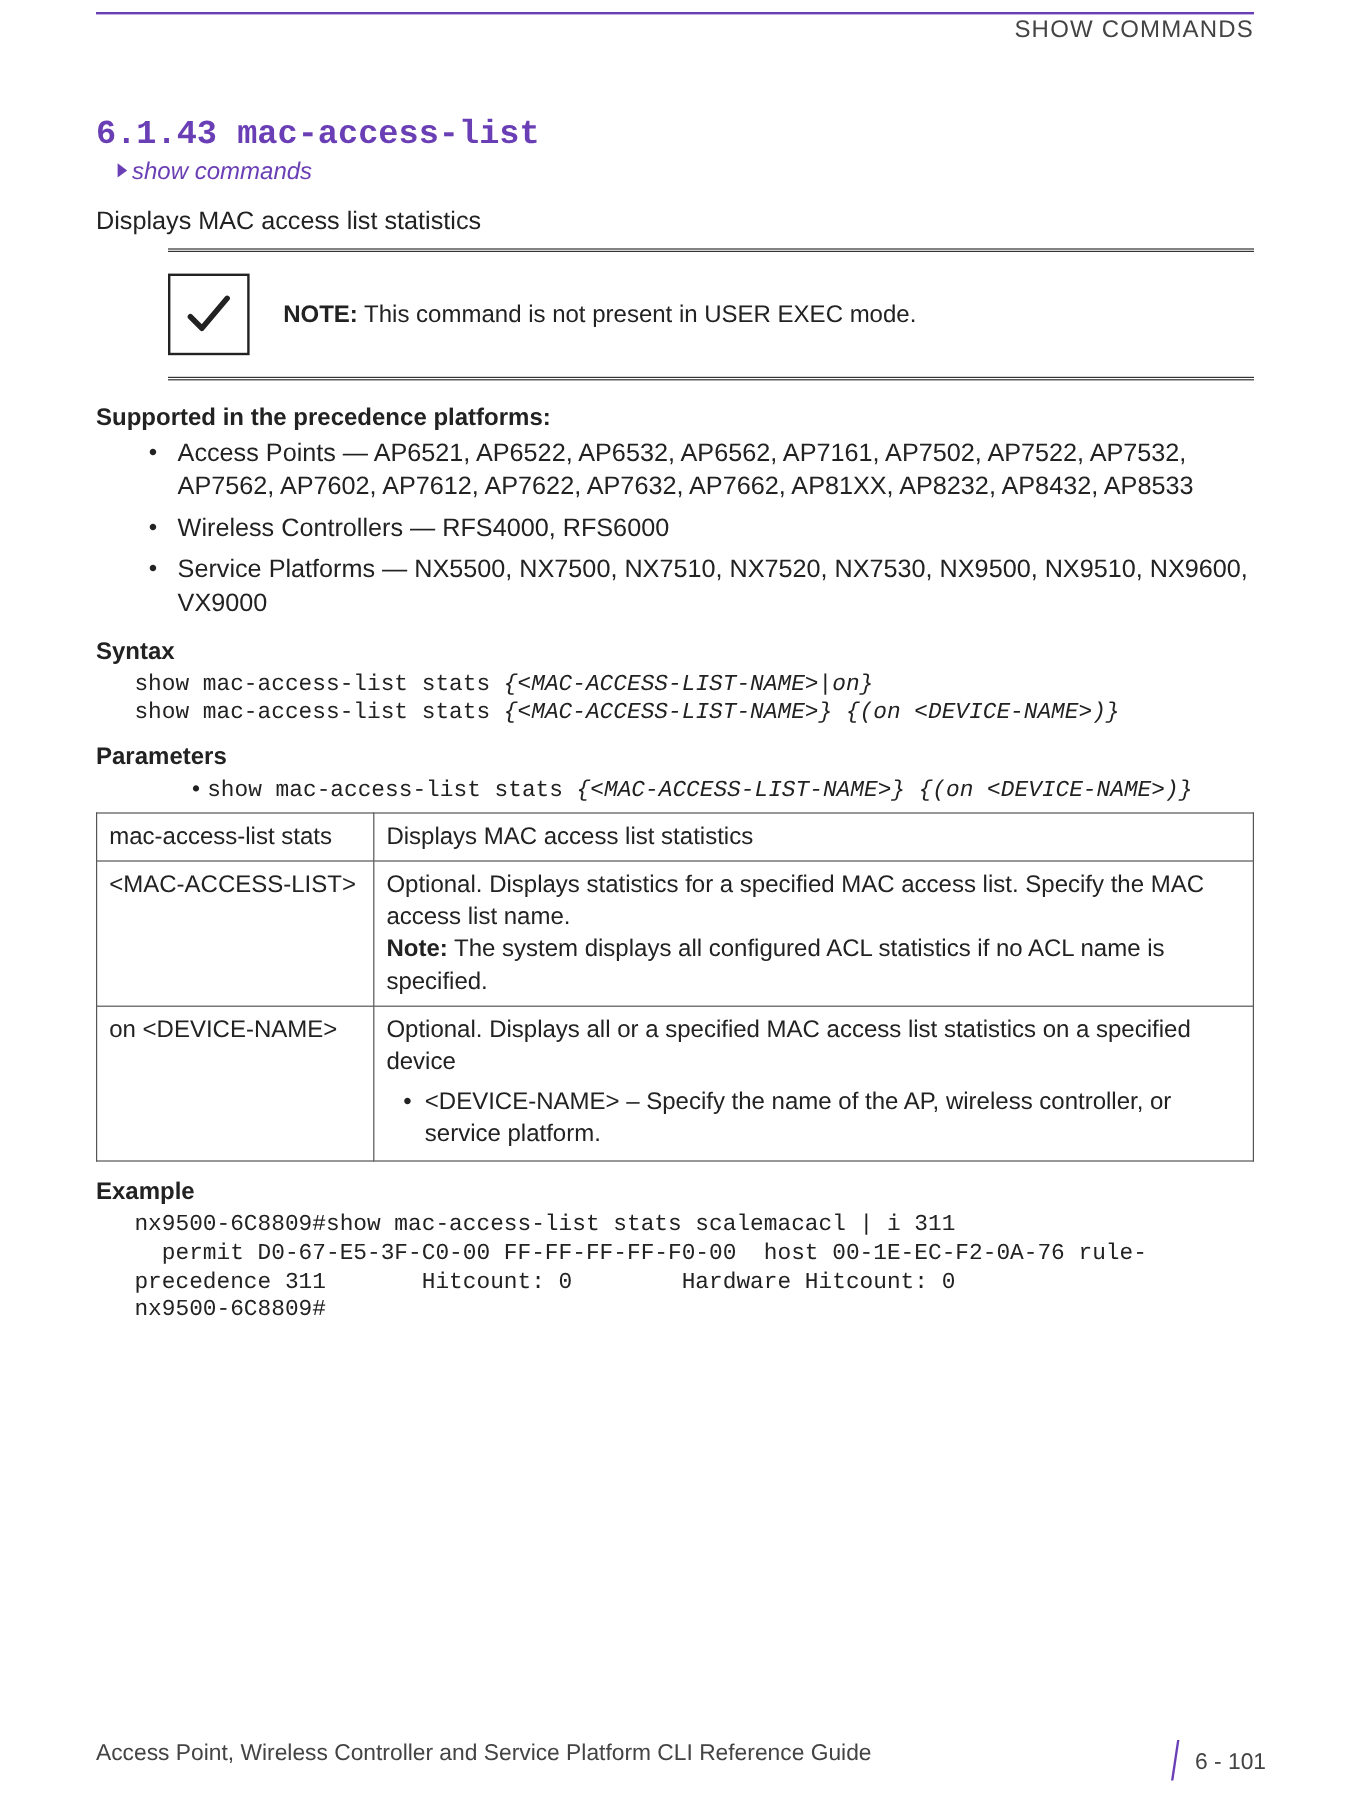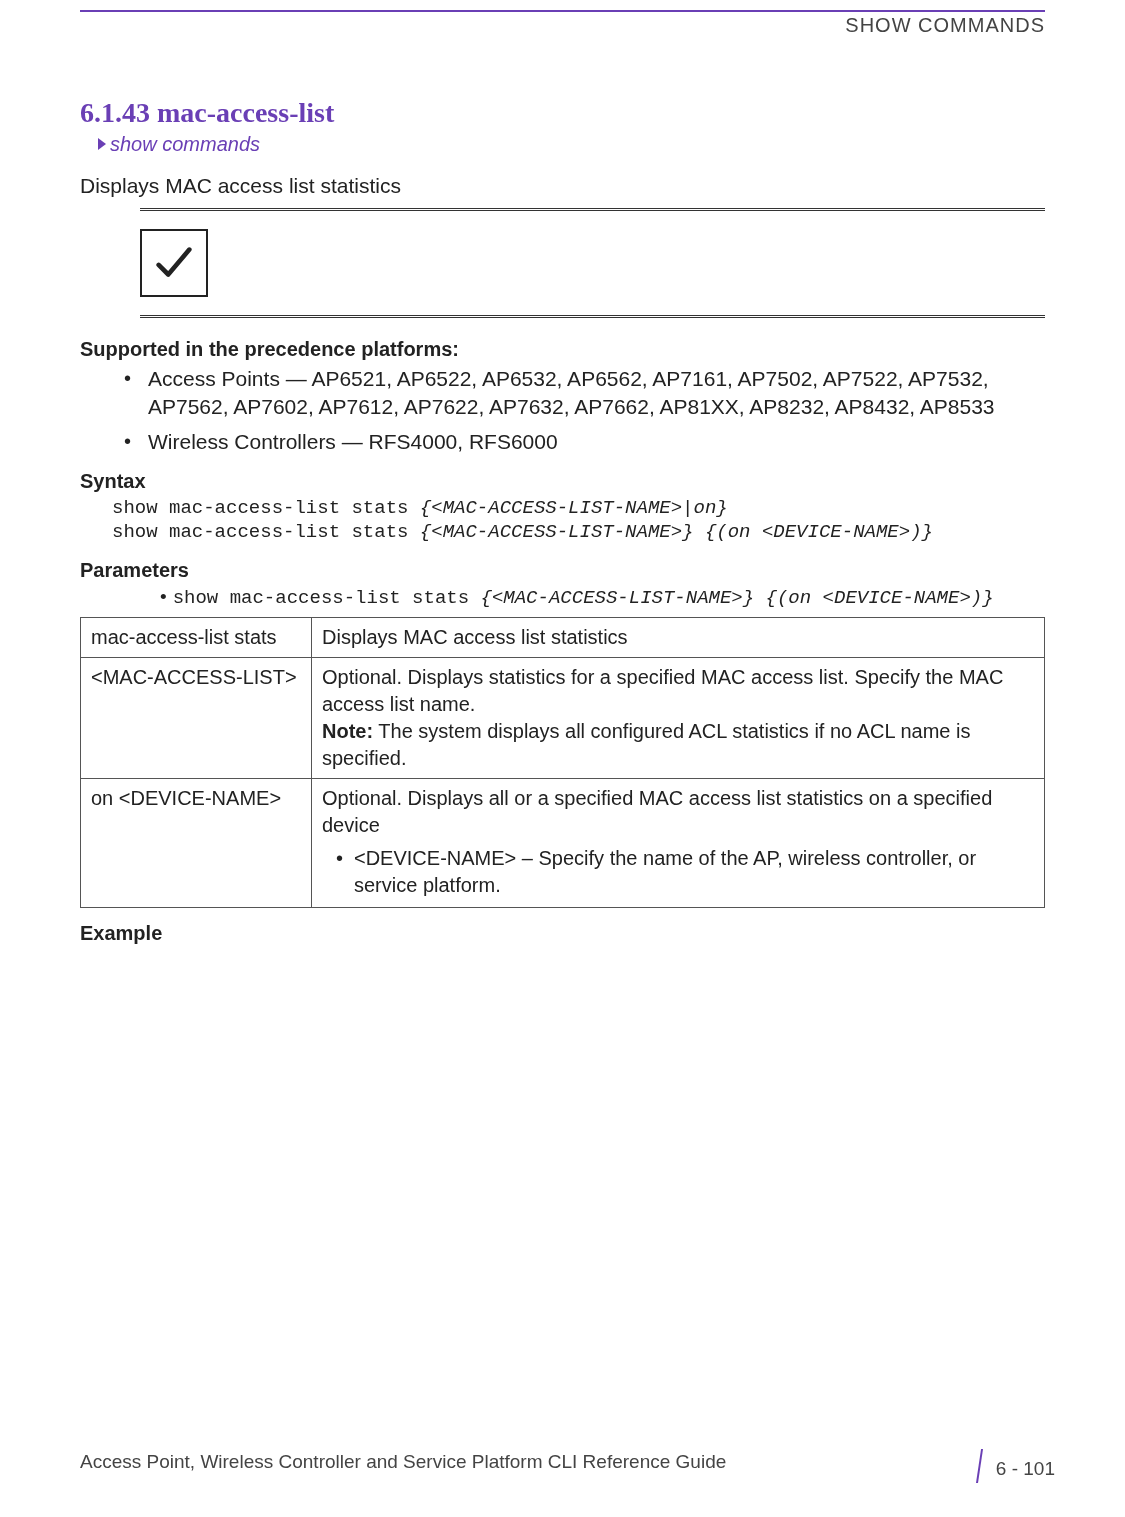--- a/index.html
+++ b/index.html
@@ -33,21 +33,21 @@
     letter-spacing: 1px;
     color: #444;
     font-weight: 300;
     margin-bottom: 60px;
   }
   .section-heading {
     color: #6a3fb5;
     font-weight: 700;
     font-size: 28px;
     margin: 0 0 4px 0;
-    font-family: Liberation Serif, serif;
+    font-family: Liberation Mono, monospace;
   }
   .breadcrumb {
     color: #6a3fb5;
     font-style: italic;
     font-size: 20px;
     margin: 0 0 18px 18px;
     font-weight: 400;
   }
   .breadcrumb-arrow {
     display: inline-block;
@@ -197,26 +197,31 @@
   </div>
 
   <p class="intro">Displays MAC access list statistics</p>
 
   <div class="note-block">
     <div class="note-icon">
       <svg viewBox="0 0 24 24">
           <path d="M4 13 L9 18 L20 5" stroke="#222" stroke-width="2.4" fill="none" stroke-linecap="round" stroke-linejoin="round"></path>
         </svg>
     </div>
+    <div class="note-text">
+      <b>NOTE:</b>
+      <span>This command is not present in USER EXEC mode.</span>
+    </div>
   </div>
 
   <div class="subhead">Supported in the precedence platforms:</div>
   <ul class="platforms">
     <li>Access Points — AP6521, AP6522, AP6532, AP6562, AP7161, AP7502, AP7522, AP7532, AP7562, AP7602, AP7612, AP7622, AP7632, AP7662, AP81XX, AP8232, AP8432, AP8533</li>
     <li>Wireless Controllers — RFS4000, RFS6000</li>
+    <li>Service Platforms — NX5500, NX7500, NX7510, NX7520, NX7530, NX9500, NX9510, NX9600, VX9000</li>
   </ul>
 
   <div class="subhead">Syntax</div>
   <div class="code-block"><span>show mac-access-list stats </span><span class="ital">{&lt;MAC-ACCESS-LIST-NAME&gt;|on}</span>
 <span>show mac-access-list stats </span><span class="ital">{&lt;MAC-ACCESS-LIST-NAME&gt;} {(on &lt;DEVICE-NAME&gt;)}</span></div>
 
   <div class="subhead">Parameters</div>
   <div class="param-line"><span class="bullet">•</span><span>show mac-access-list stats </span><span class="ital">{&lt;MAC-ACCESS-LIST-NAME&gt;} {(on &lt;DEVICE-NAME&gt;)}</span></div>
 
   <table class="params">
@@ -238,20 +243,24 @@
         <div>Optional. Displays all or a specified MAC access list statistics on a specified device</div>
         <ul>
               <li>&lt;DEVICE-NAME&gt; – Specify the name of the AP, wireless controller, or service platform.</li>
             </ul>
       </td>
     </tr>
   </tbody>
     </table>
 
   <div class="subhead">Example</div>
+  <div class="code-block">nx9500-6C8809#show mac-access-list stats scalemacacl | i 311
+  permit D0-67-E5-3F-C0-00 FF-FF-FF-FF-F0-00  host 00-1E-EC-F2-0A-76 rule-
+precedence 311       Hitcount: 0        Hardware Hitcount: 0
+nx9500-6C8809#</div>
 
   <div class="footer">
     <div>Access Point, Wireless Controller and Service Platform CLI Reference Guide</div>
     <div class="page-num">
       <span class="page-num-slash">/</span>
       <span>6 - 101</span>
     </div>
   </div>
 </div>
 

